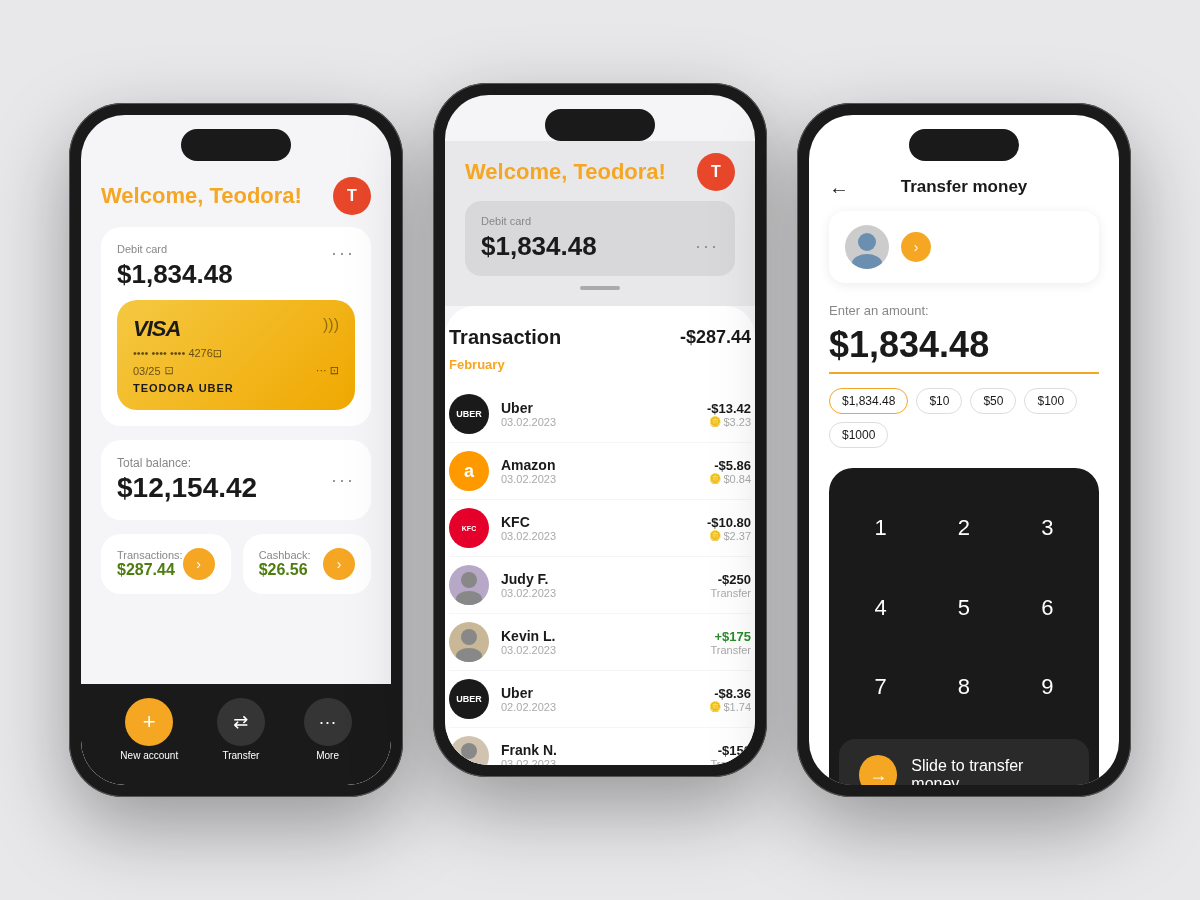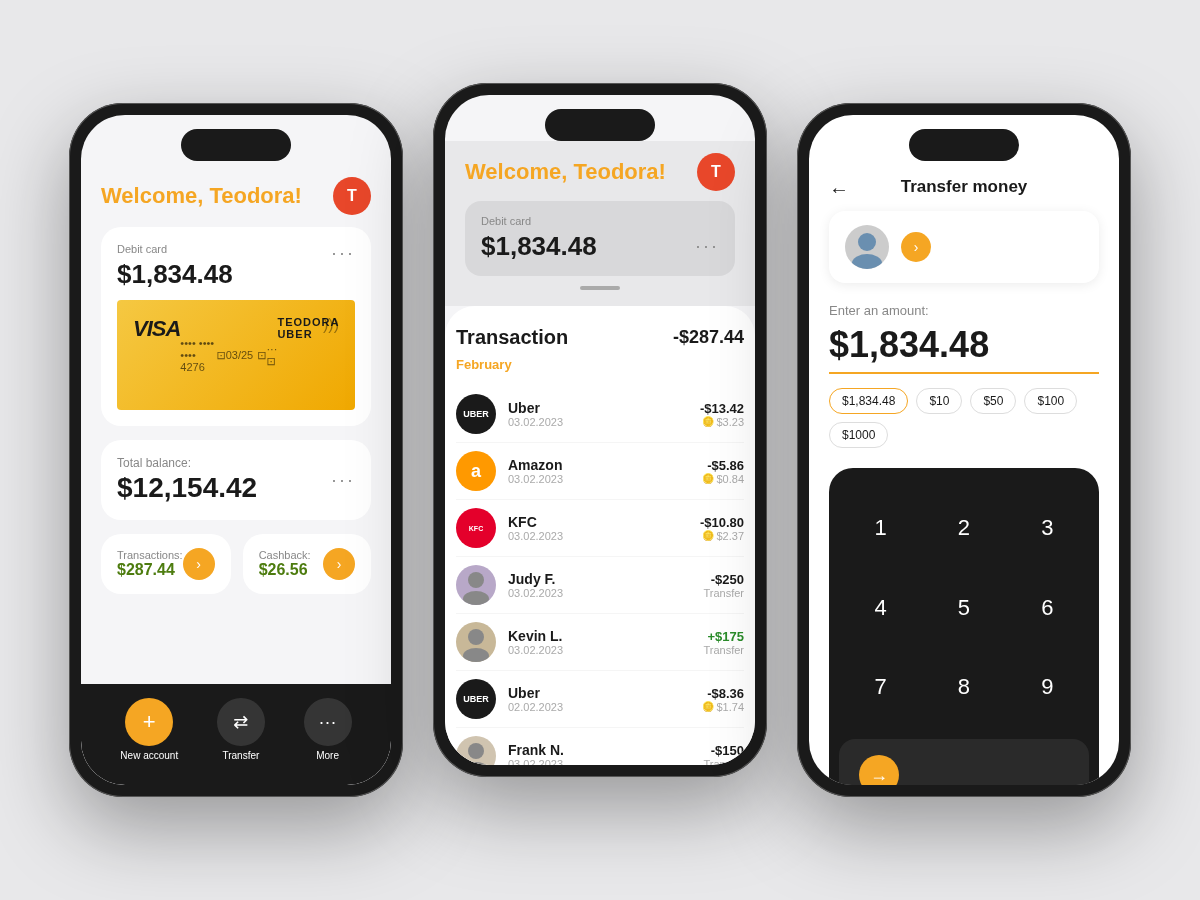--- a/index.html
+++ b/index.html
@@ -111,25 +111,26 @@
       font-weight: 700;
       color: #1a1a1a;
     }
     .dots-menu {
       color: #888;
       font-size: 18px;
       letter-spacing: 2px;
     }
     .visa-card {
       background: linear-gradient(135deg, #f5c842, #f0a800);
-      border-radius: 4px;
+      border-radius: 20px;
       padding: 16px;
       height: 110px;
       position: relative;
       display: flex;
+      flex-direction: column;
       justify-content: space-between;
     }
     .visa-logo {
       font-size: 22px;
       font-weight: 900;
       font-style: italic;
       color: #1a1a1a;
       letter-spacing: -1px;
     }
     .visa-nfc {
@@ -287,21 +288,21 @@
     }
     .p2-card-widget {
       background: #d8d8da;
       border-radius: 16px;
       padding: 14px 16px;
     }
     .p2-transactions {
       background: white;
       border-radius: 30px 30px 44px 44px;
       flex: 1;
-      padding: 20px 11px;
+      padding: 20px 4px;
       overflow: hidden;
     }
     .trans-header {
       display: flex;
       justify-content: space-between;
       align-items: center;
       margin-bottom: 8px;
     }
     .trans-title {
       font-size: 20px;
@@ -761,18 +762,19 @@
             <div class="key">5</div>
             <div class="key">6</div>
           </div>
           <div class="keypad-row">
             <div class="key">7</div>
             <div class="key">8</div>
             <div class="key">9</div>
           </div>
           <div class="slide-btn">
             <div class="slide-arrow">→</div>
+            <div class="slide-text">Slide to transfer money</div>
           </div>
         </div>
       </div>
     </div>
   </div>
 </div>
 
 </body></html>

